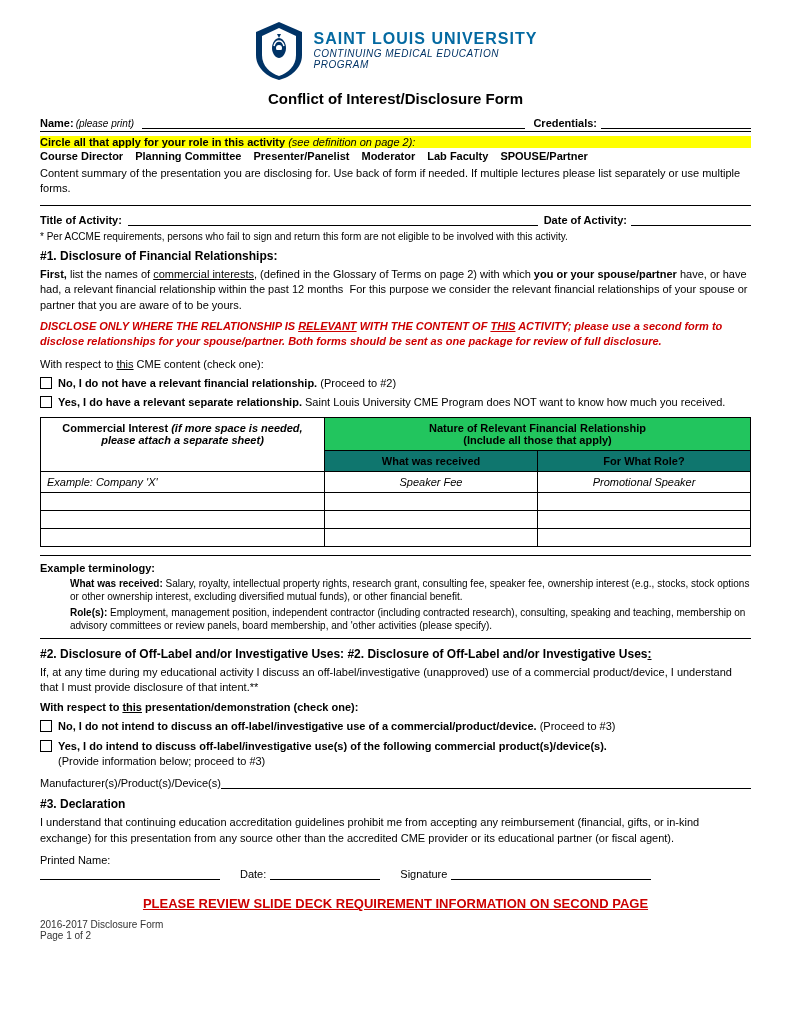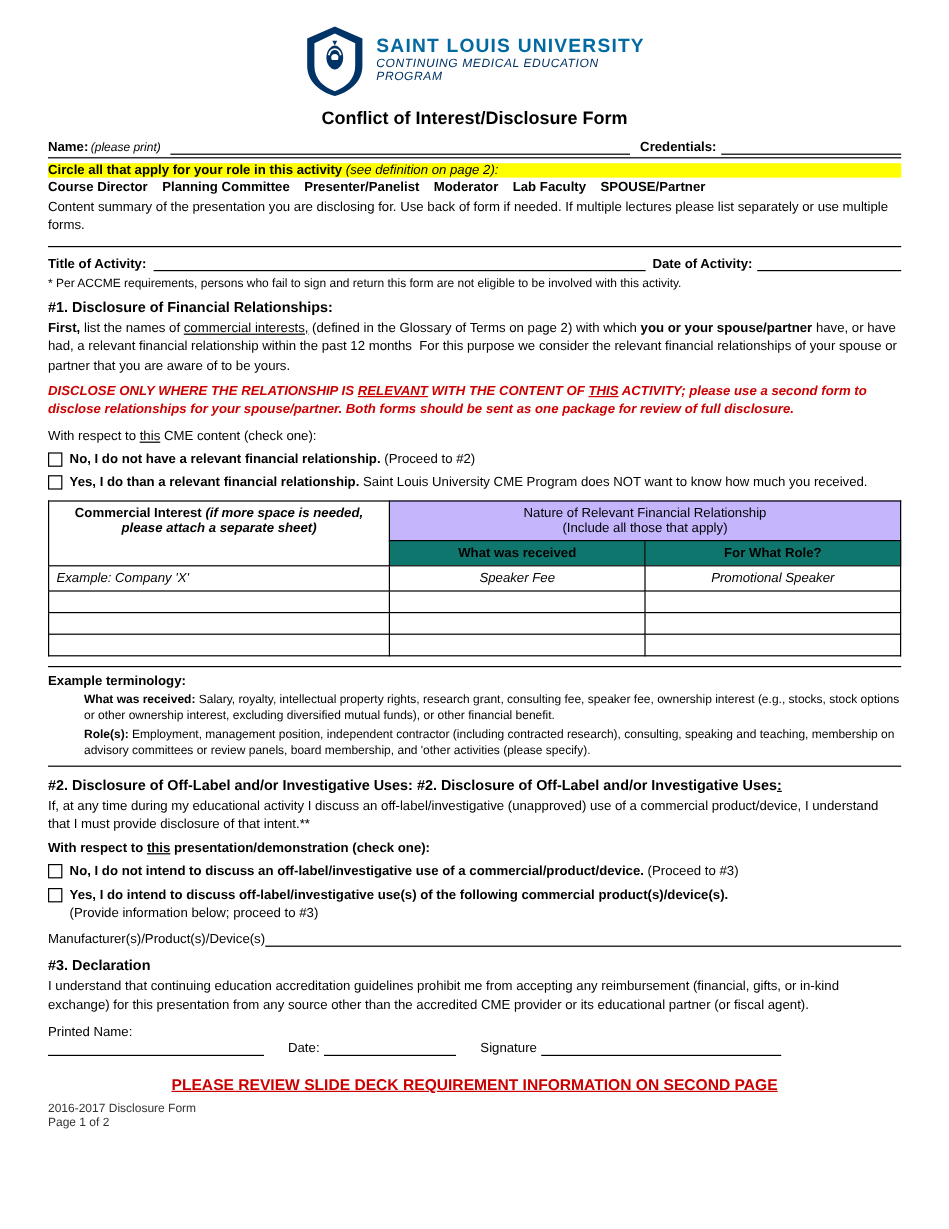--- a/index.html
+++ b/index.html
@@ -184,23 +184,23 @@
       width: 100%;
       border-collapse: collapse;
       font-size: 11px;
     }
     table.main-table th, table.main-table td {
       border: 1px solid #000;
       padding: 4px 6px;
       vertical-align: top;
     }
     .green-header {
-      background-color: #c4b5fd;
+      background-color: #22c55e;
       text-align: center;
-      font-weight: normal;
+      font-weight: bold;
       font-size: 11px;
     }
     .col-header {
       text-align: center;
       font-weight: bold;
       background-color: #0f766e;
     }
     .ci-header {
       font-weight: bold;
       font-size: 11px;
@@ -372,21 +372,21 @@
 <div class="check-section">
   <div class="check-row">
     <div class="checkbox"></div>
     <span class="check-text">
       <b>No, I do not have a relevant financial relationship.</b> <span>(Proceed to #2)</span>
     </span>
   </div>
   <div class="check-row">
     <div class="checkbox"></div>
     <span class="check-text">
-      <b>Yes, I do than a relevant financial relationship.</b>  Saint Louis University CME Program does NOT want to know how much you received.
+      <b>Yes, I do have a relevant separate relationship.</b>  Saint Louis University CME Program does NOT want to know how much you received.
     </span>
   </div>
 </div>
 
 <div class="table-wrapper">
   <table class="main-table">
     <thead>
       <tr>
         <th rowspan="2" class="ci-header" style="width:40%; text-align:center;">
           <b>Commercial Interest</b> <i>(if more space is needed, please attach a separate sheet)</i>

